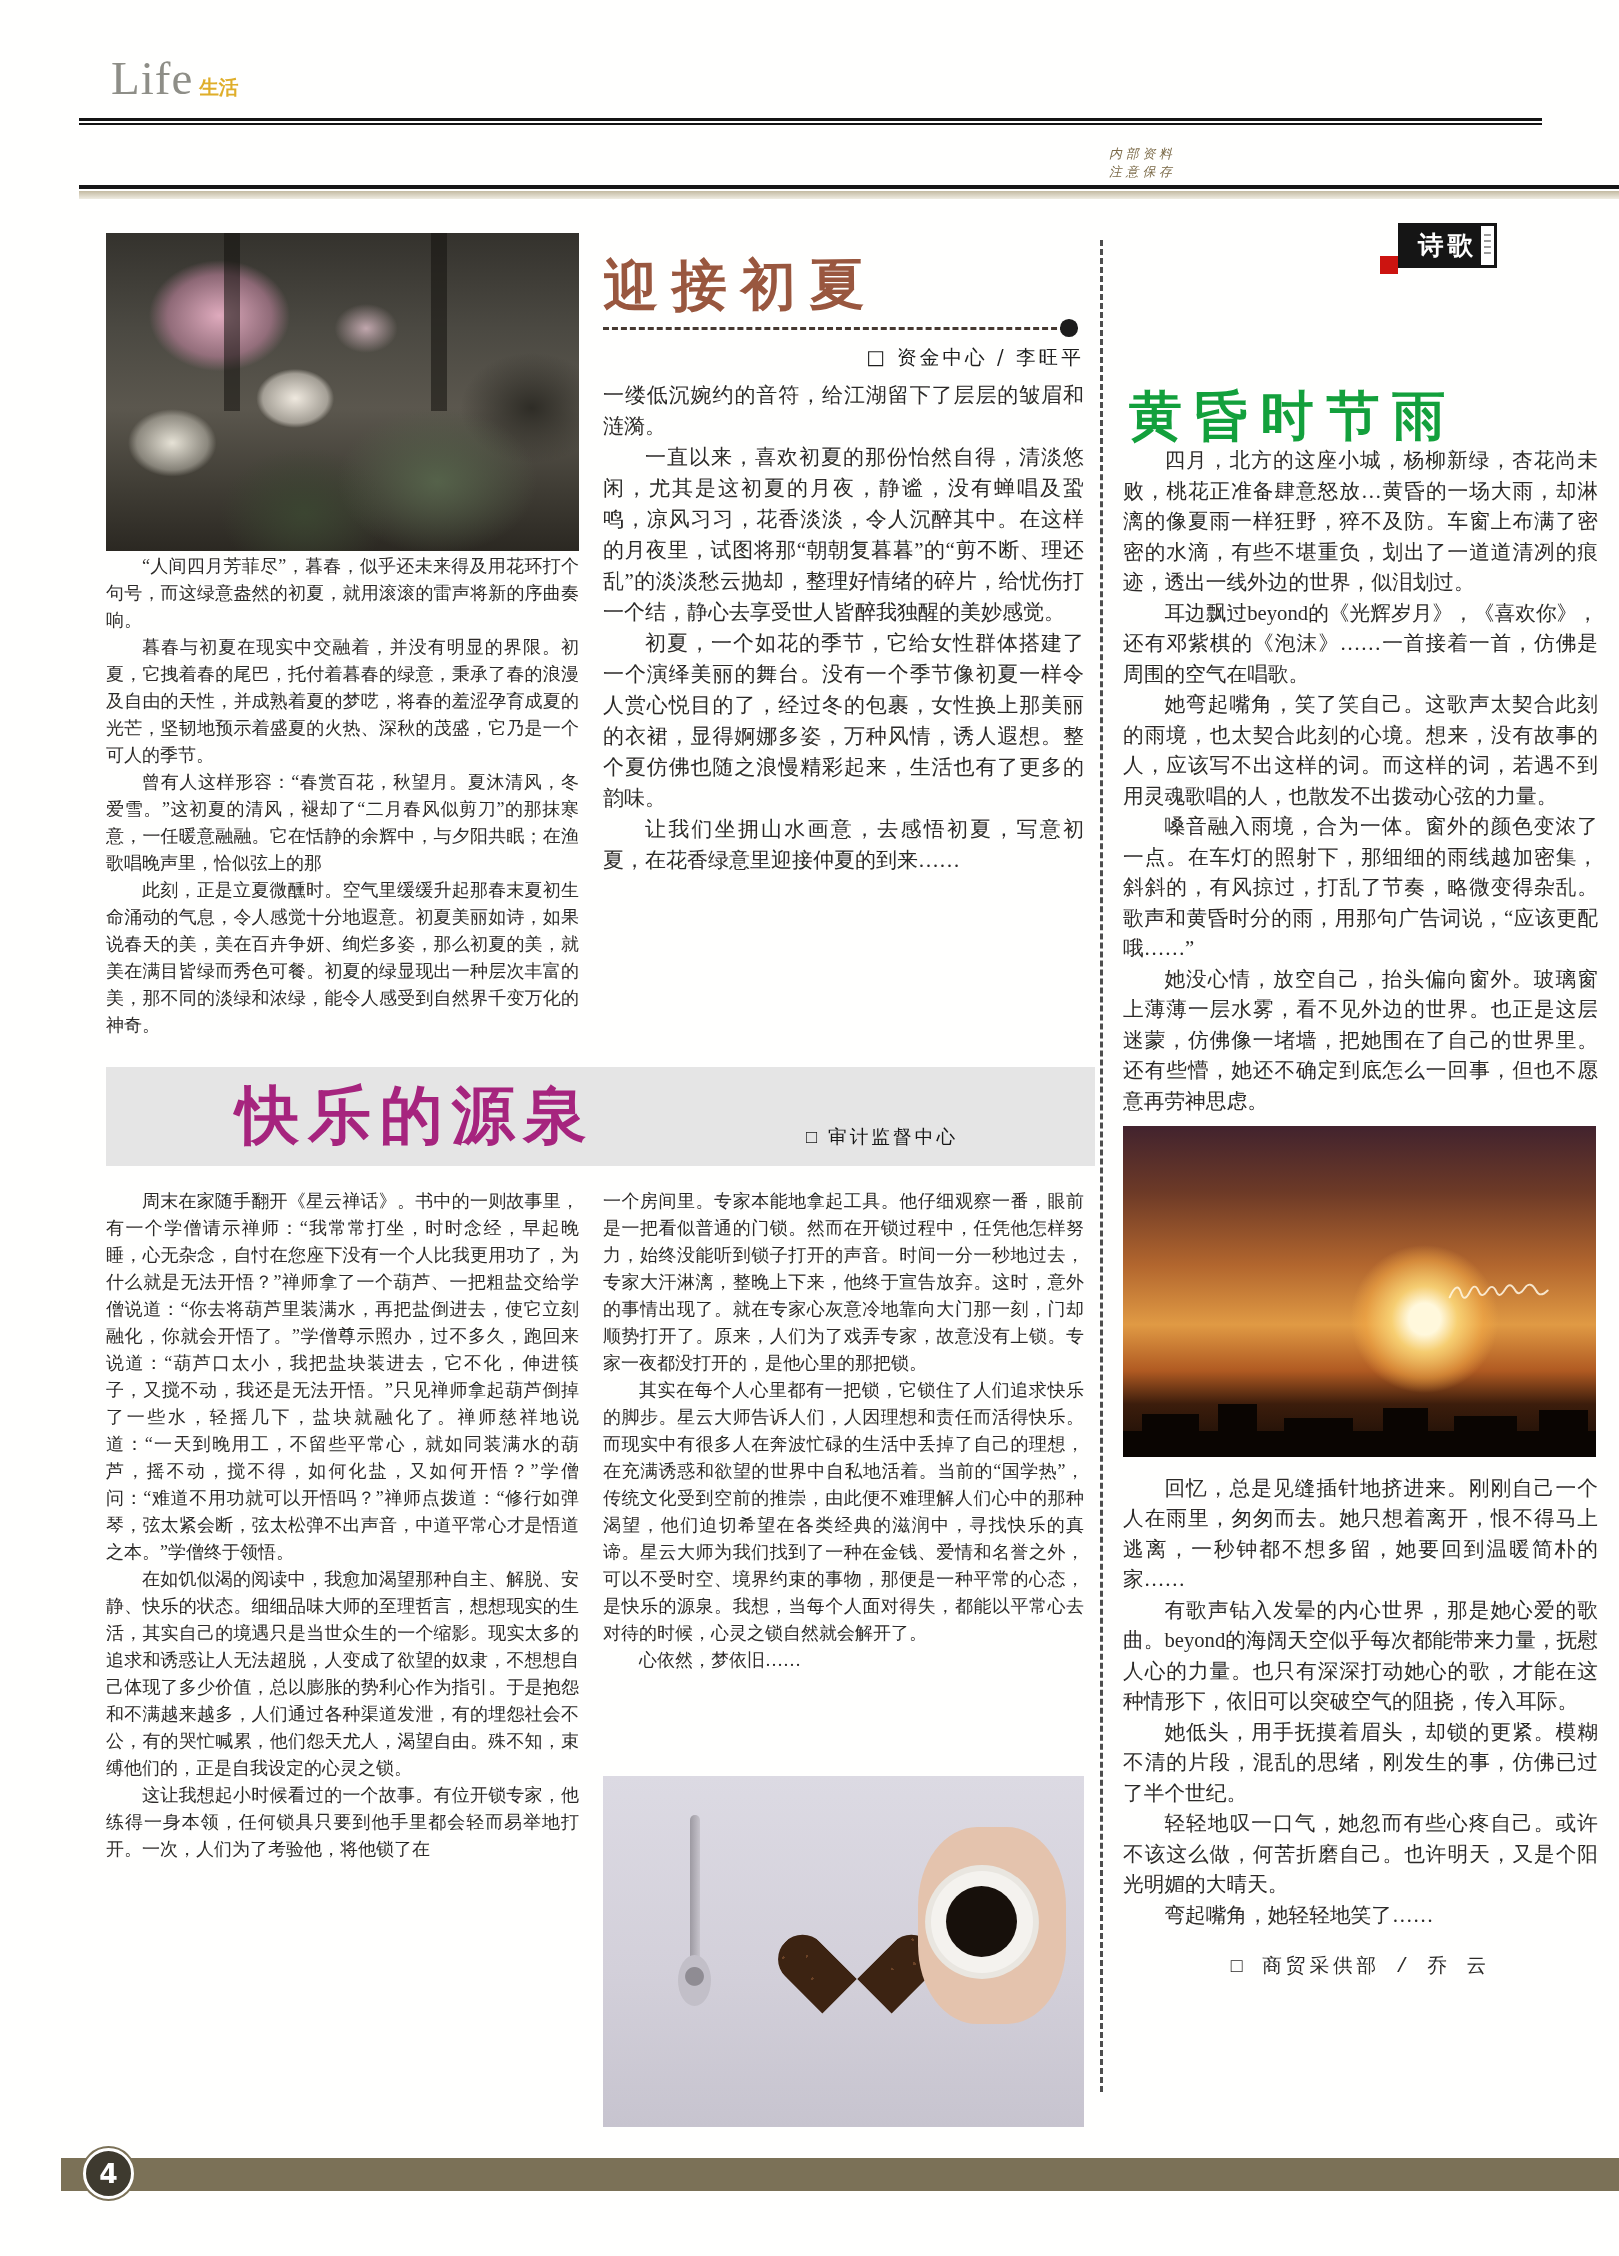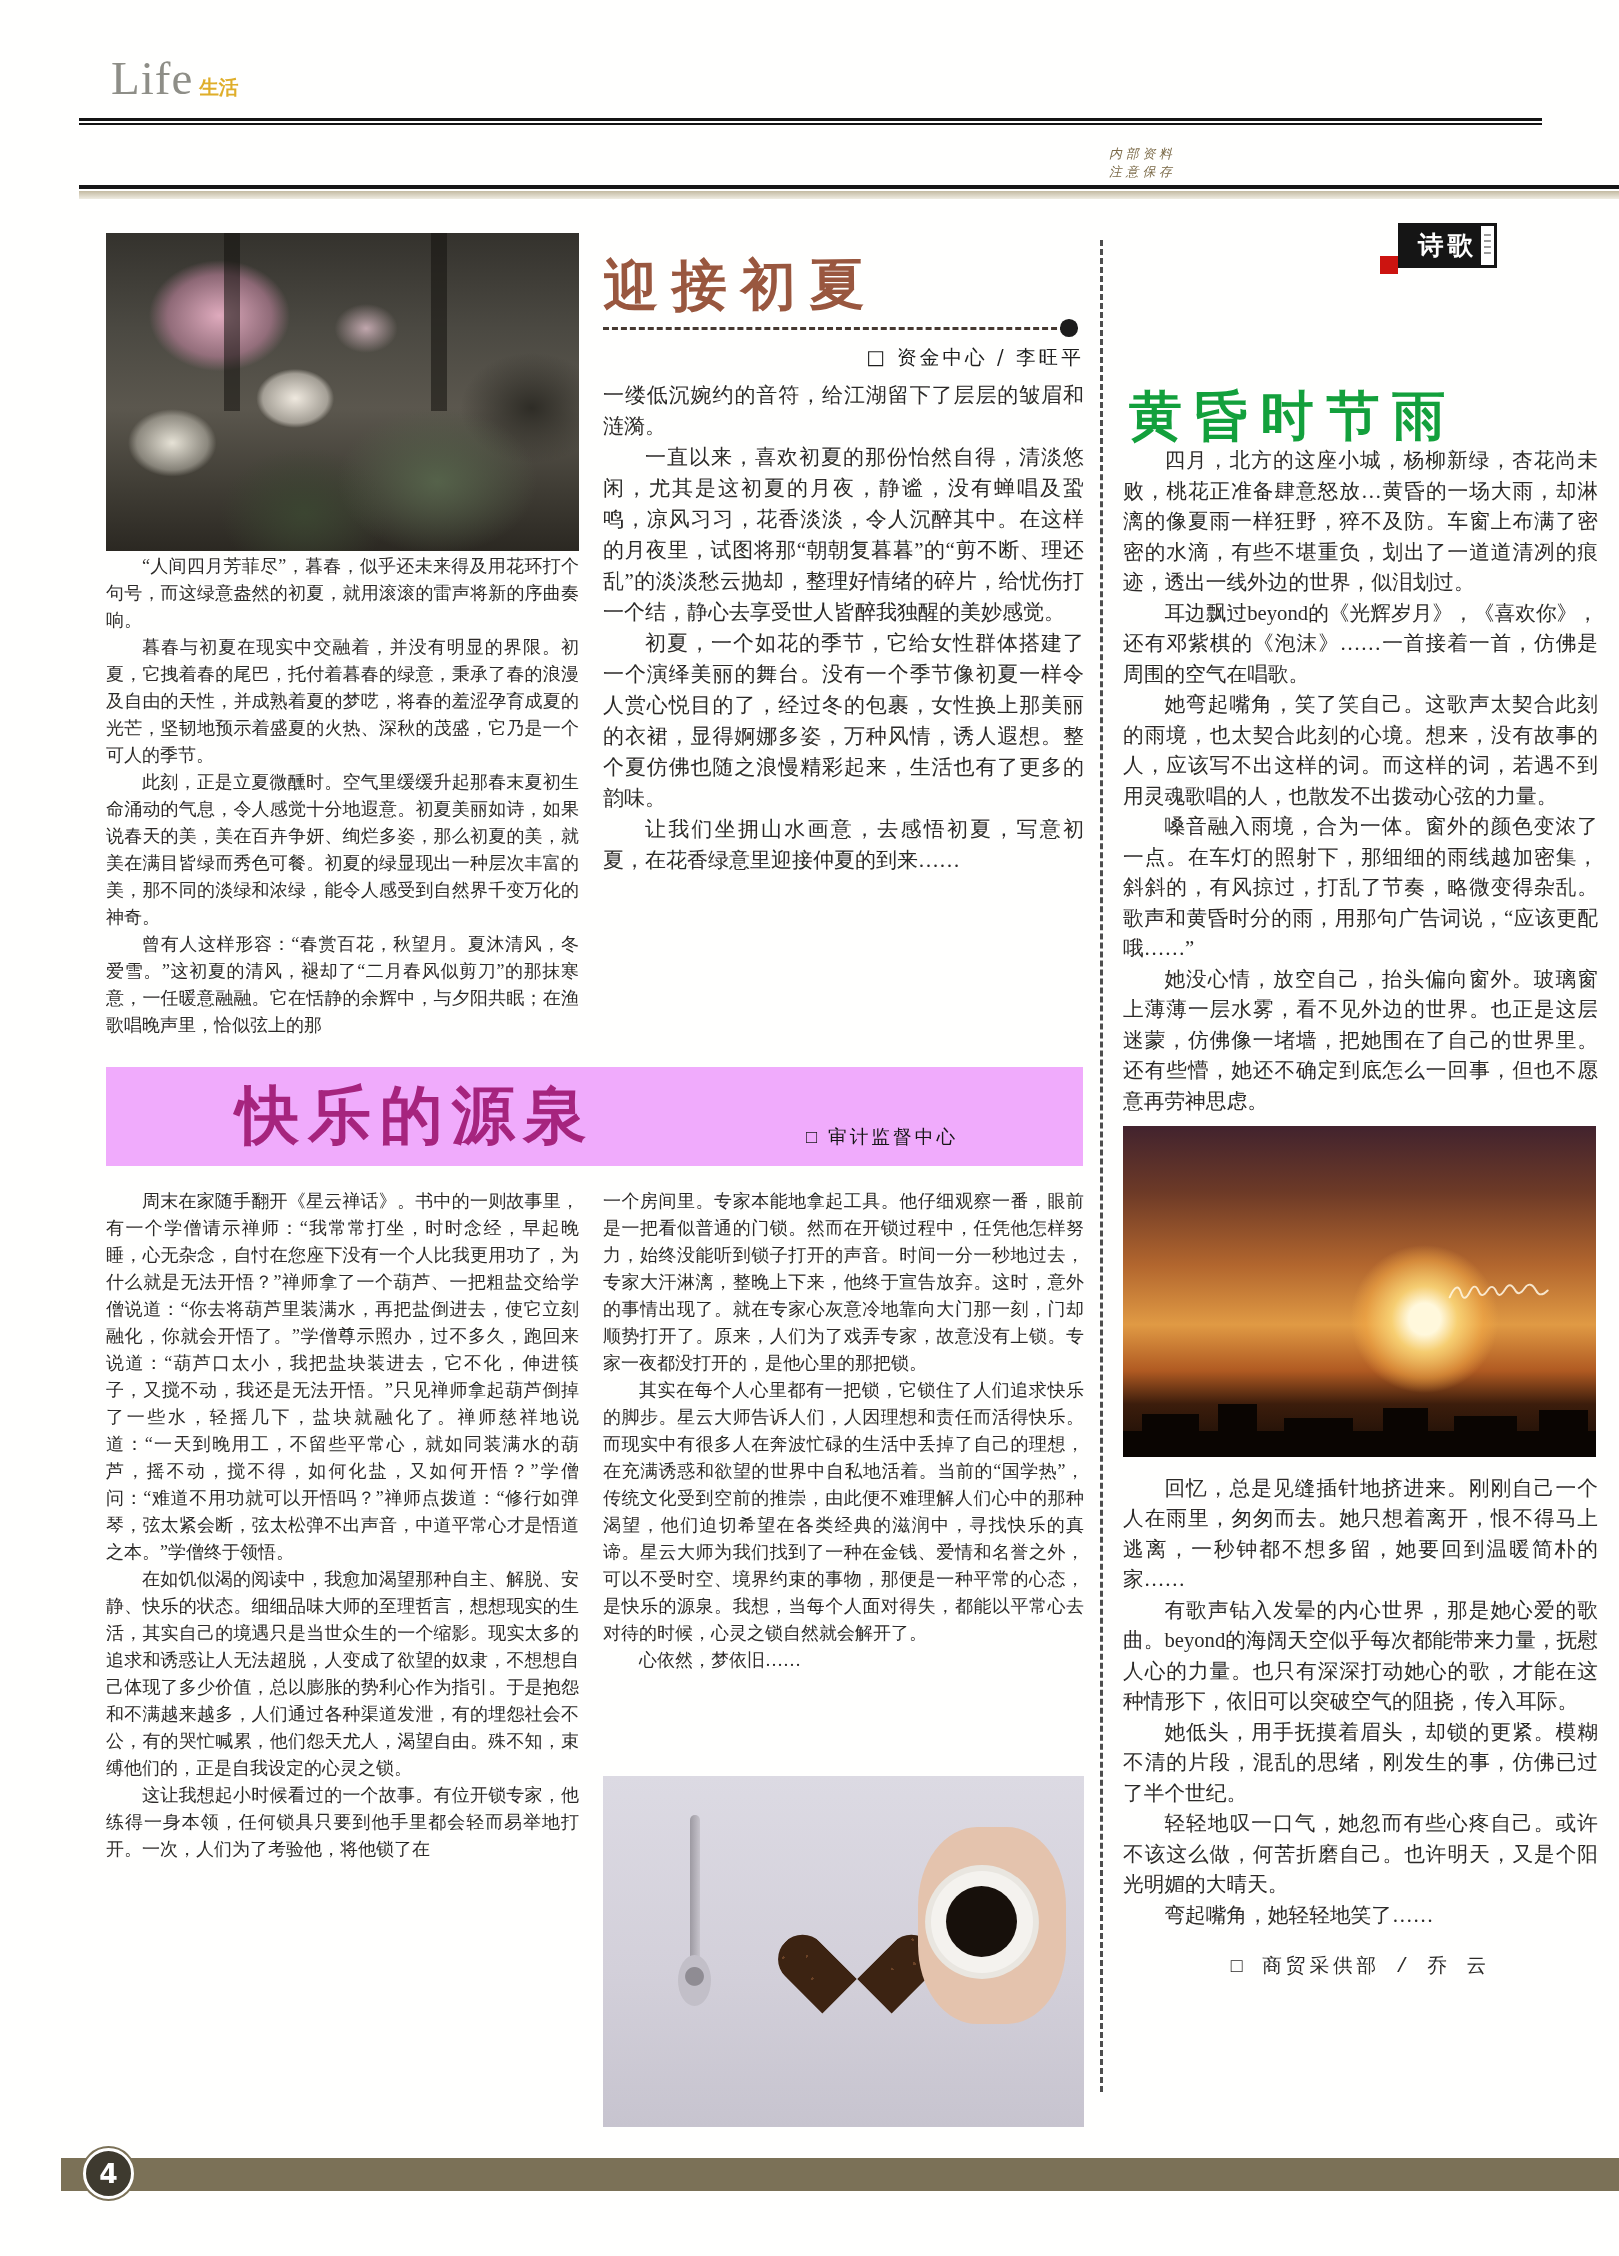--- a/index.html
+++ b/index.html
@@ -81,21 +81,21 @@
   .photo-sunset .b4{position:absolute;bottom:19.7px;left:55%;width:45px;height:29.6px;background:#0a0502;}
   .photo-sunset .b5{position:absolute;bottom:19.7px;left:70%;width:63px;height:21.7px;background:#0a0502;}
   .photo-sunset .b6{position:absolute;bottom:19.7px;left:88%;width:49px;height:27.6px;background:#0a0502;}
   .photo-sunset svg.scribble{position:absolute;right:33px;top:148px;}
 
   
   .vert-divider{position:absolute;left:1100px;top:240px;height:1852px;width:0;
       border-left:3px dashed #4e4e4e;}
 
   
-  .banner{position:absolute;left:106px;top:1067px;width:977px;height:99px;background:#f0abfc;}
+  .banner{position:absolute;left:106px;top:1067px;width:977px;height:99px;background:#e5e5e5;padding-left:12px;}
   .banner .t2{position:absolute;left:130px;top:5.9px;font-size:63px;font-weight:bold;color:#a6247e;
       letter-spacing:8.9px;font-family:"DejaVu Sans","Liberation Sans",sans-serif;}
   .banner .t2byline{position:absolute;left:668px;bottom:15.8px;font-size:18.7px;letter-spacing:3px;color:#161616;
       font-family:Liberation Serif, serif;margin-left:32px;}
 
   
   .photo-coffee{position:absolute;left:603px;top:1776px;width:481px;height:351px;overflow:hidden;
       background:linear-gradient(180deg,#dcdae3 0%,#d3d0da 55%,#c7c4cf 100%);}
   .photo-coffee .spoon-handle{position:absolute;left:87px;top:39px;width:9.9px;height:148px;border-radius:4.9px;
       background:linear-gradient(90deg,#9d9aa2,#c6c3cb);}
@@ -146,22 +146,22 @@
   <div class="t1block">
     <div class="t1">迎接初夏</div>
     <div class="t1dash">
       <span class="t1dot"></span>
     </div>
     <div class="t1byline">□  资金中心  /  李旺平</div>
   </div>
   <div class="coltext a1col1">
       <p>“人间四月芳菲尽”，暮春，似乎还未来得及用花环打个句号，而这绿意盎然的初夏，就用滚滚的雷声将新的序曲奏响。</p>
       <p>暮春与初夏在现实中交融着，并没有明显的界限。初夏，它拽着春的尾巴，托付着暮春的绿意，秉承了春的浪漫及自由的天性，并成熟着夏的梦呓，将春的羞涩孕育成夏的光芒，坚韧地预示着盛夏的火热、深秋的茂盛，它乃是一个可人的季节。</p>
+      <p>曾有人这样形容：“春赏百花，秋望月。夏沐清风，冬爱雪。”这初夏的清风，褪却了“二月春风似剪刀”的那抹寒意，一任暖意融融。它在恬静的余辉中，与夕阳共眠；在渔歌唱晚声里，恰似弦上的那</p>
       <p>此刻，正是立夏微醺时。空气里缓缓升起那春末夏初生命涌动的气息，令人感觉十分地遐意。初夏美丽如诗，如果说春天的美，美在百卉争妍、绚烂多姿，那么初夏的美，就美在满目皆绿而秀色可餐。初夏的绿显现出一种层次丰富的美，那不同的淡绿和浓绿，能令人感受到自然界千变万化的神奇。</p>
-      <p>曾有人这样形容：“春赏百花，秋望月。夏沐清风，冬爱雪。”这初夏的清风，褪却了“二月春风似剪刀”的那抹寒意，一任暖意融融。它在恬静的余辉中，与夕阳共眠；在渔歌唱晚声里，恰似弦上的那</p>
     </div>
   <div class="coltext a1col2">
       <p class="noind">一缕低沉婉约的音符，给江湖留下了层层的皱眉和涟漪。</p>
       <p>一直以来，喜欢初夏的那份怡然自得，清淡悠闲，尤其是这初夏的月夜，静谧，没有蝉唱及蛩鸣，凉风习习，花香淡淡，令人沉醉其中。在这样的月夜里，试图将那“朝朝复暮暮”的“剪不断、理还乱”的淡淡愁云抛却，整理好情绪的碎片，给忧伤打一个结，静心去享受世人皆醉我独醒的美妙感觉。</p>
       <p>初夏，一个如花的季节，它给女性群体搭建了一个演绎美丽的舞台。没有一个季节像初夏一样令人赏心悦目的了，经过冬的包裹，女性换上那美丽的衣裙，显得婀娜多姿，万种风情，诱人遐想。整个夏仿佛也随之浪慢精彩起来，生活也有了更多的韵味。</p>
       <p>让我们坐拥山水画意，去感悟初夏，写意初夏，在花香绿意里迎接仲夏的到来……</p>
     </div>
 
   <div class="vert-divider"></div>
 

